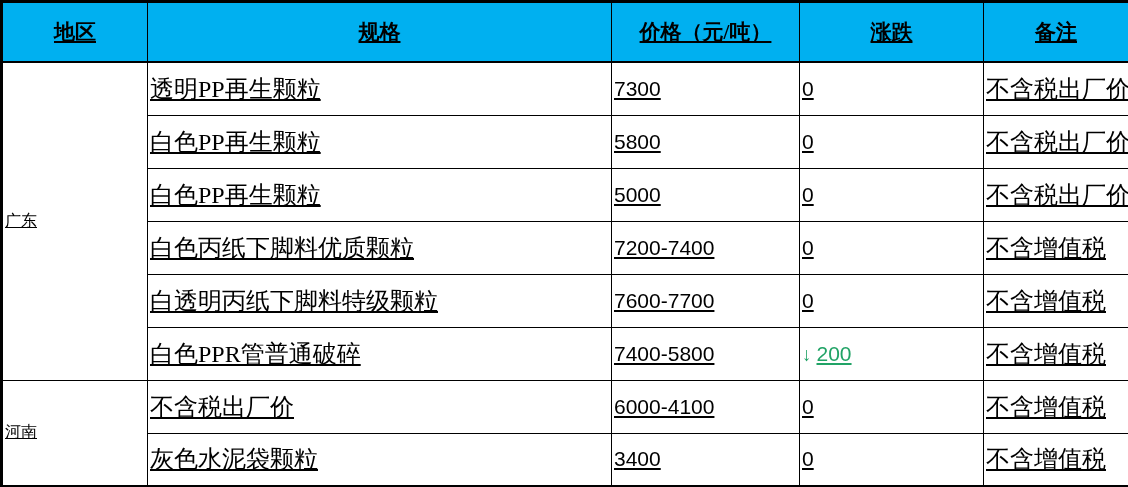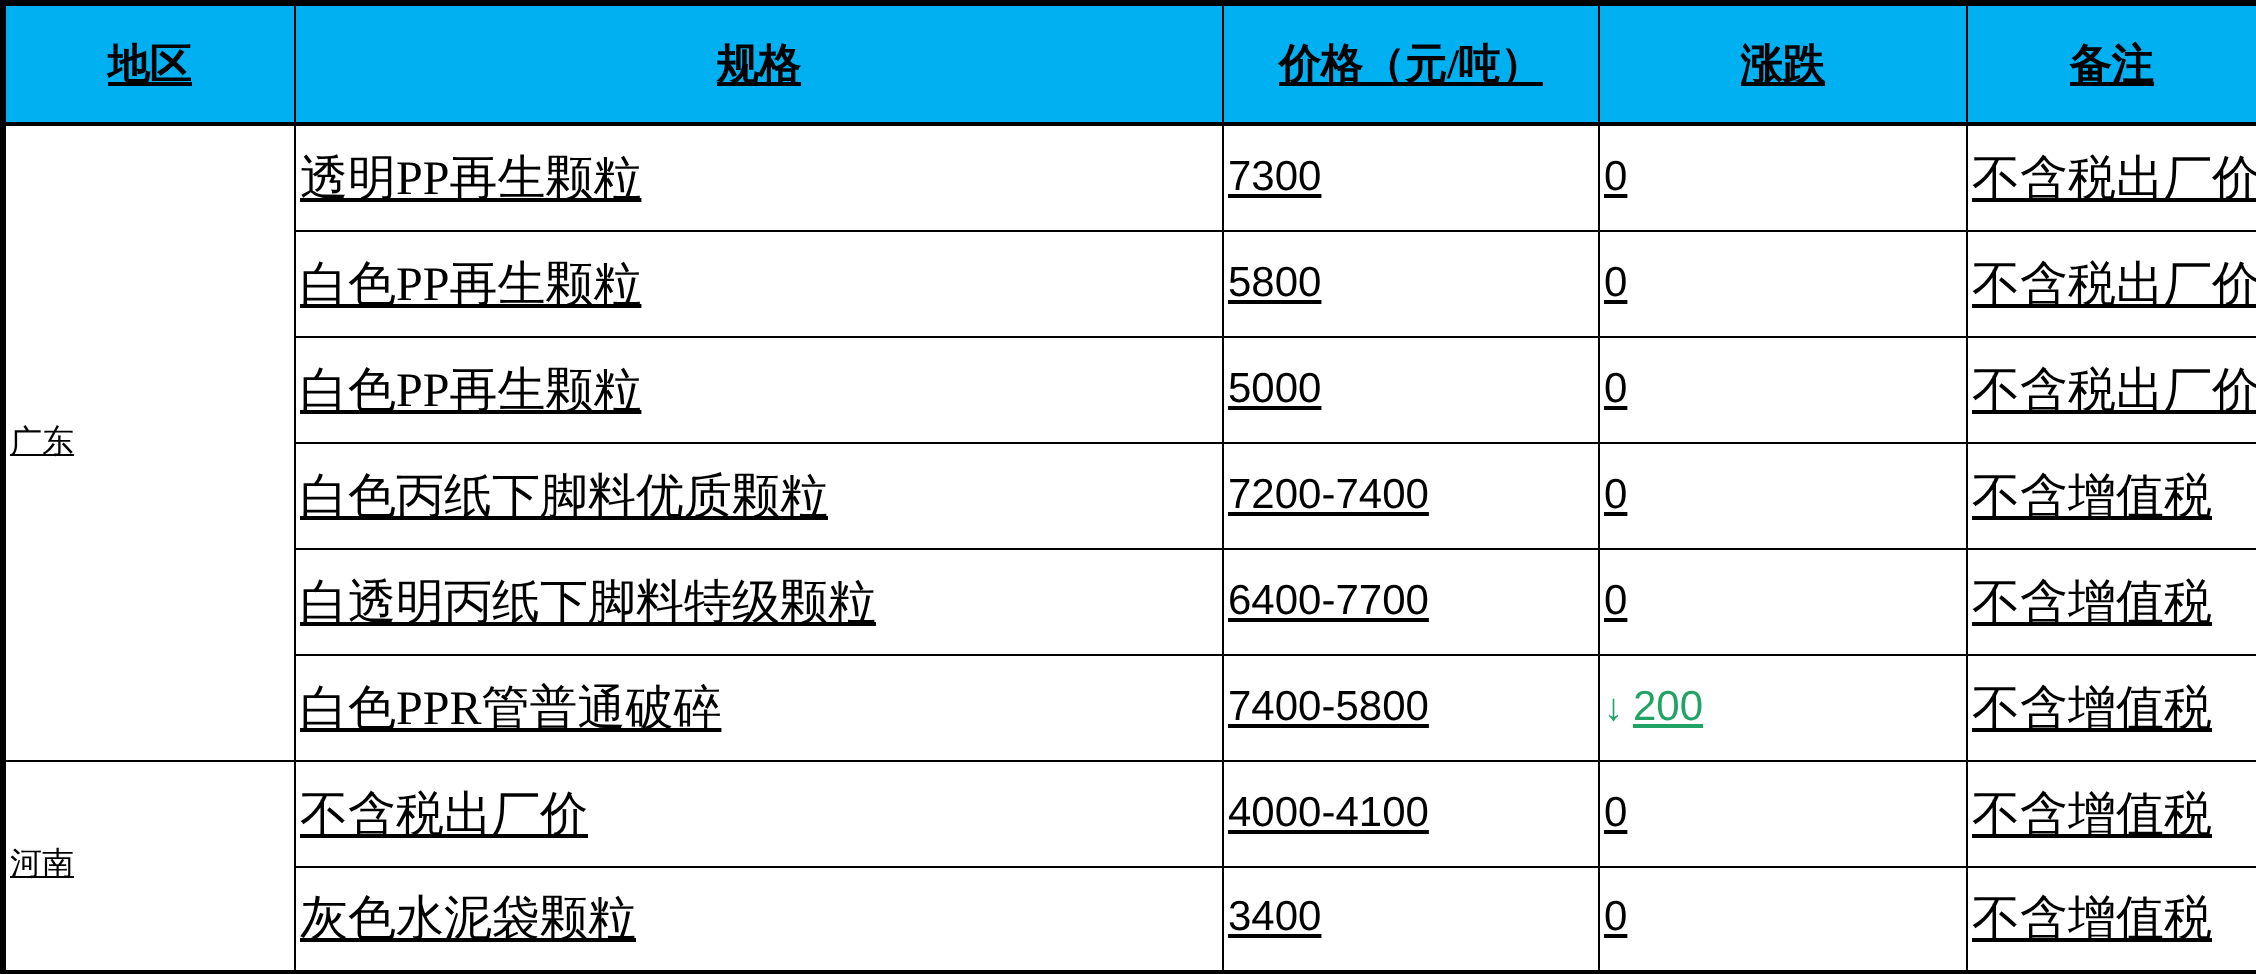--- a/index.html
+++ b/index.html
@@ -97,36 +97,36 @@
       <td class="note">不含税出厂价</td>
     </tr>
     <tr>
       <td class="spec">白色丙纸下脚料优质颗粒</td>
       <td class="num">7200-7400</td>
       <td class="num">0</td>
       <td class="note">不含增值税</td>
     </tr>
     <tr>
       <td class="spec">白透明丙纸下脚料特级颗粒</td>
-      <td class="num">6400-7700</td>
+      <td class="num">7600-7700</td>
       <td class="num">0</td>
       <td class="note">不含增值税</td>
     </tr>
     <tr>
       <td class="spec">白色PPR管普通破碎</td>
       <td class="num">7400-5800</td>
       <td class="num down">
         <span class="arrow">↓</span><span>200</span>
       </td>
       <td class="note">不含增值税</td>
     </tr>
     <tr>
       <td class="region" rowspan="2">河南</td>
       <td class="spec">不含税出厂价</td>
-      <td class="num">4000-4100</td>
+      <td class="num">6000-4100</td>
       <td class="num">0</td>
       <td class="note">不含增值税</td>
     </tr>
     <tr>
       <td class="spec">灰色水泥袋颗粒</td>
       <td class="num">3400</td>
       <td class="num">0</td>
       <td class="note">不含增值税</td>
     </tr>
   </tbody>

